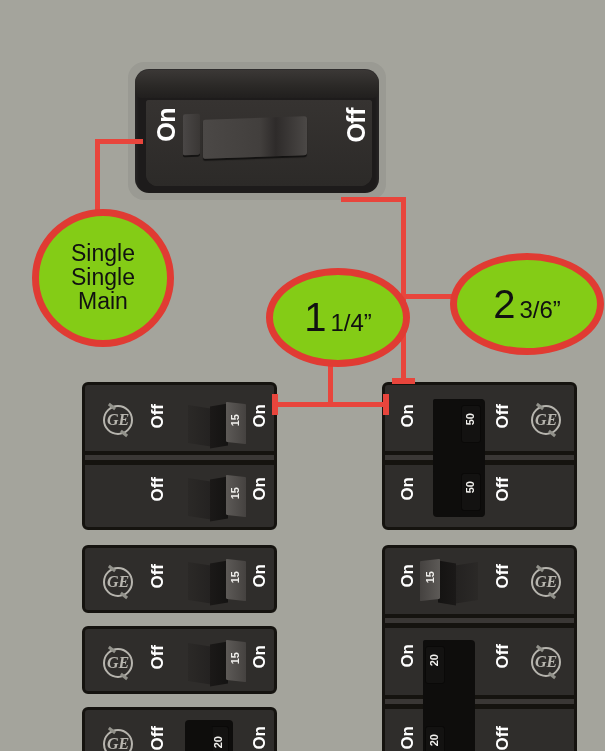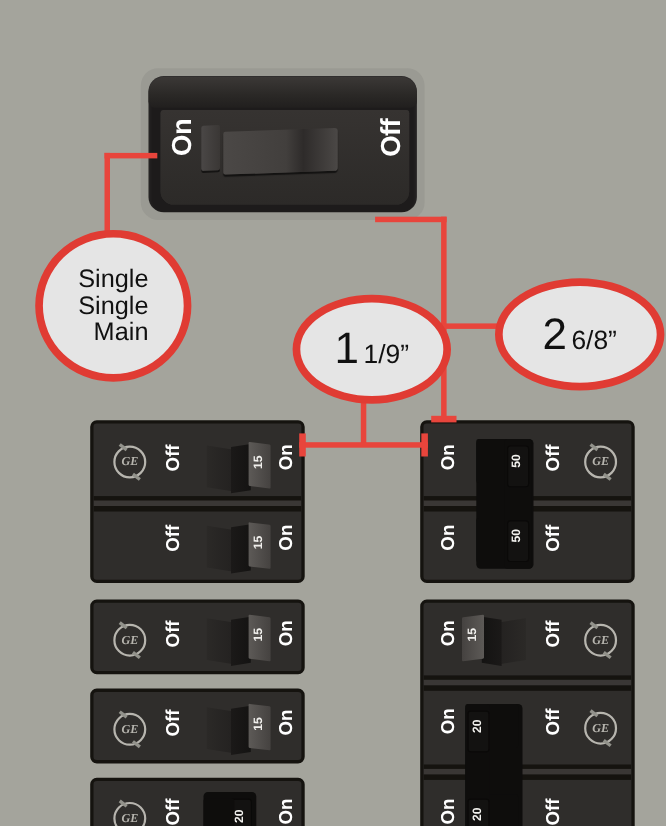--- a/index.html
+++ b/index.html
@@ -64,25 +64,25 @@
   .mb-toggle-handle{
     left:75px;top:56px;width:104px;height:39px;
     background:linear-gradient(90deg,#4b4846 0%, #423f3d 55%, #2e2b2a 70%, #4b4846 100%);
     border-radius:2px 3px 3px 2px;
     box-shadow:0 2px 1px rgba(0,0,0,.6);
     transform:skewY(-2deg);
   }
 
   
   .bubble{
-    background:#e5e5e5;
+    background:#84cc16;
     border:7px solid #e03b33;
     border-radius:50%;
     display:flex;align-items:center;justify-content:center;
-    text-align:right;
+    text-align:center;
     color:#111;
     z-index:6;
   }
   #bubble-main{
     left:32px;top:209px;width:128px;height:124px;
     font-size:23px;line-height:1.04;
   }
   #bubble-dim1{
     left:266px;top:268px;width:130px;height:85px;
     font-size:36px;font-weight:400;
@@ -112,21 +112,21 @@
     background:#15130f;
   }
   .ge{
     position:absolute;
     width:26px;height:26px;
     border-radius:50%;
     border:2px solid #cfcdc6;
     color:#cfcdc6;
     font-family:"Liberation Serif", serif;
     font-style:italic;
-    font-size:11px;
+    font-size:16px;
     font-weight:700;
     display:flex;align-items:center;justify-content:center;
     opacity:.85;
   }
   .ge::before,.ge::after{
     content:"";position:absolute;width:8px;height:3px;background:#a4a49c;
   }
   .ge::before{top:-2px;left:3px;transform:rotate(38deg);}
   .ge::after{bottom:-2px;right:3px;transform:rotate(38deg);}
   .lbl{
@@ -215,28 +215,28 @@
     <div>
       <div>Single</div>
       <div>Single</div>
       <div>Main</div>
     </div>
   </div>
 
   <div id="bubble-dim1" class="bubble abs">
     <span class="dimwrap">
       <span class="dimwhole">1</span>
-      <span class="dimfrac">1/9”</span>
+      <span class="dimfrac">1/4”</span>
     </span>
   </div>
 
   <div id="bubble-dim2" class="bubble abs">
     <span class="dimwrap">
       <span class="dimwhole">2</span>
-      <span class="dimfrac">6/8”</span>
+      <span class="dimfrac">3/6”</span>
     </span>
   </div>
 
   <div class="unit" style="left:82px;top:382px;width:195px;height:148px;">
     <div class="pole sep abs" style="top:66px;height:14px;"></div>
     <div class="pole abs" style="top:70px;height:5px;background:#3a3735;"></div>
 
     <div class="ge" style="left:18px;top:20px;">
       <span>GE</span>
     </div>

